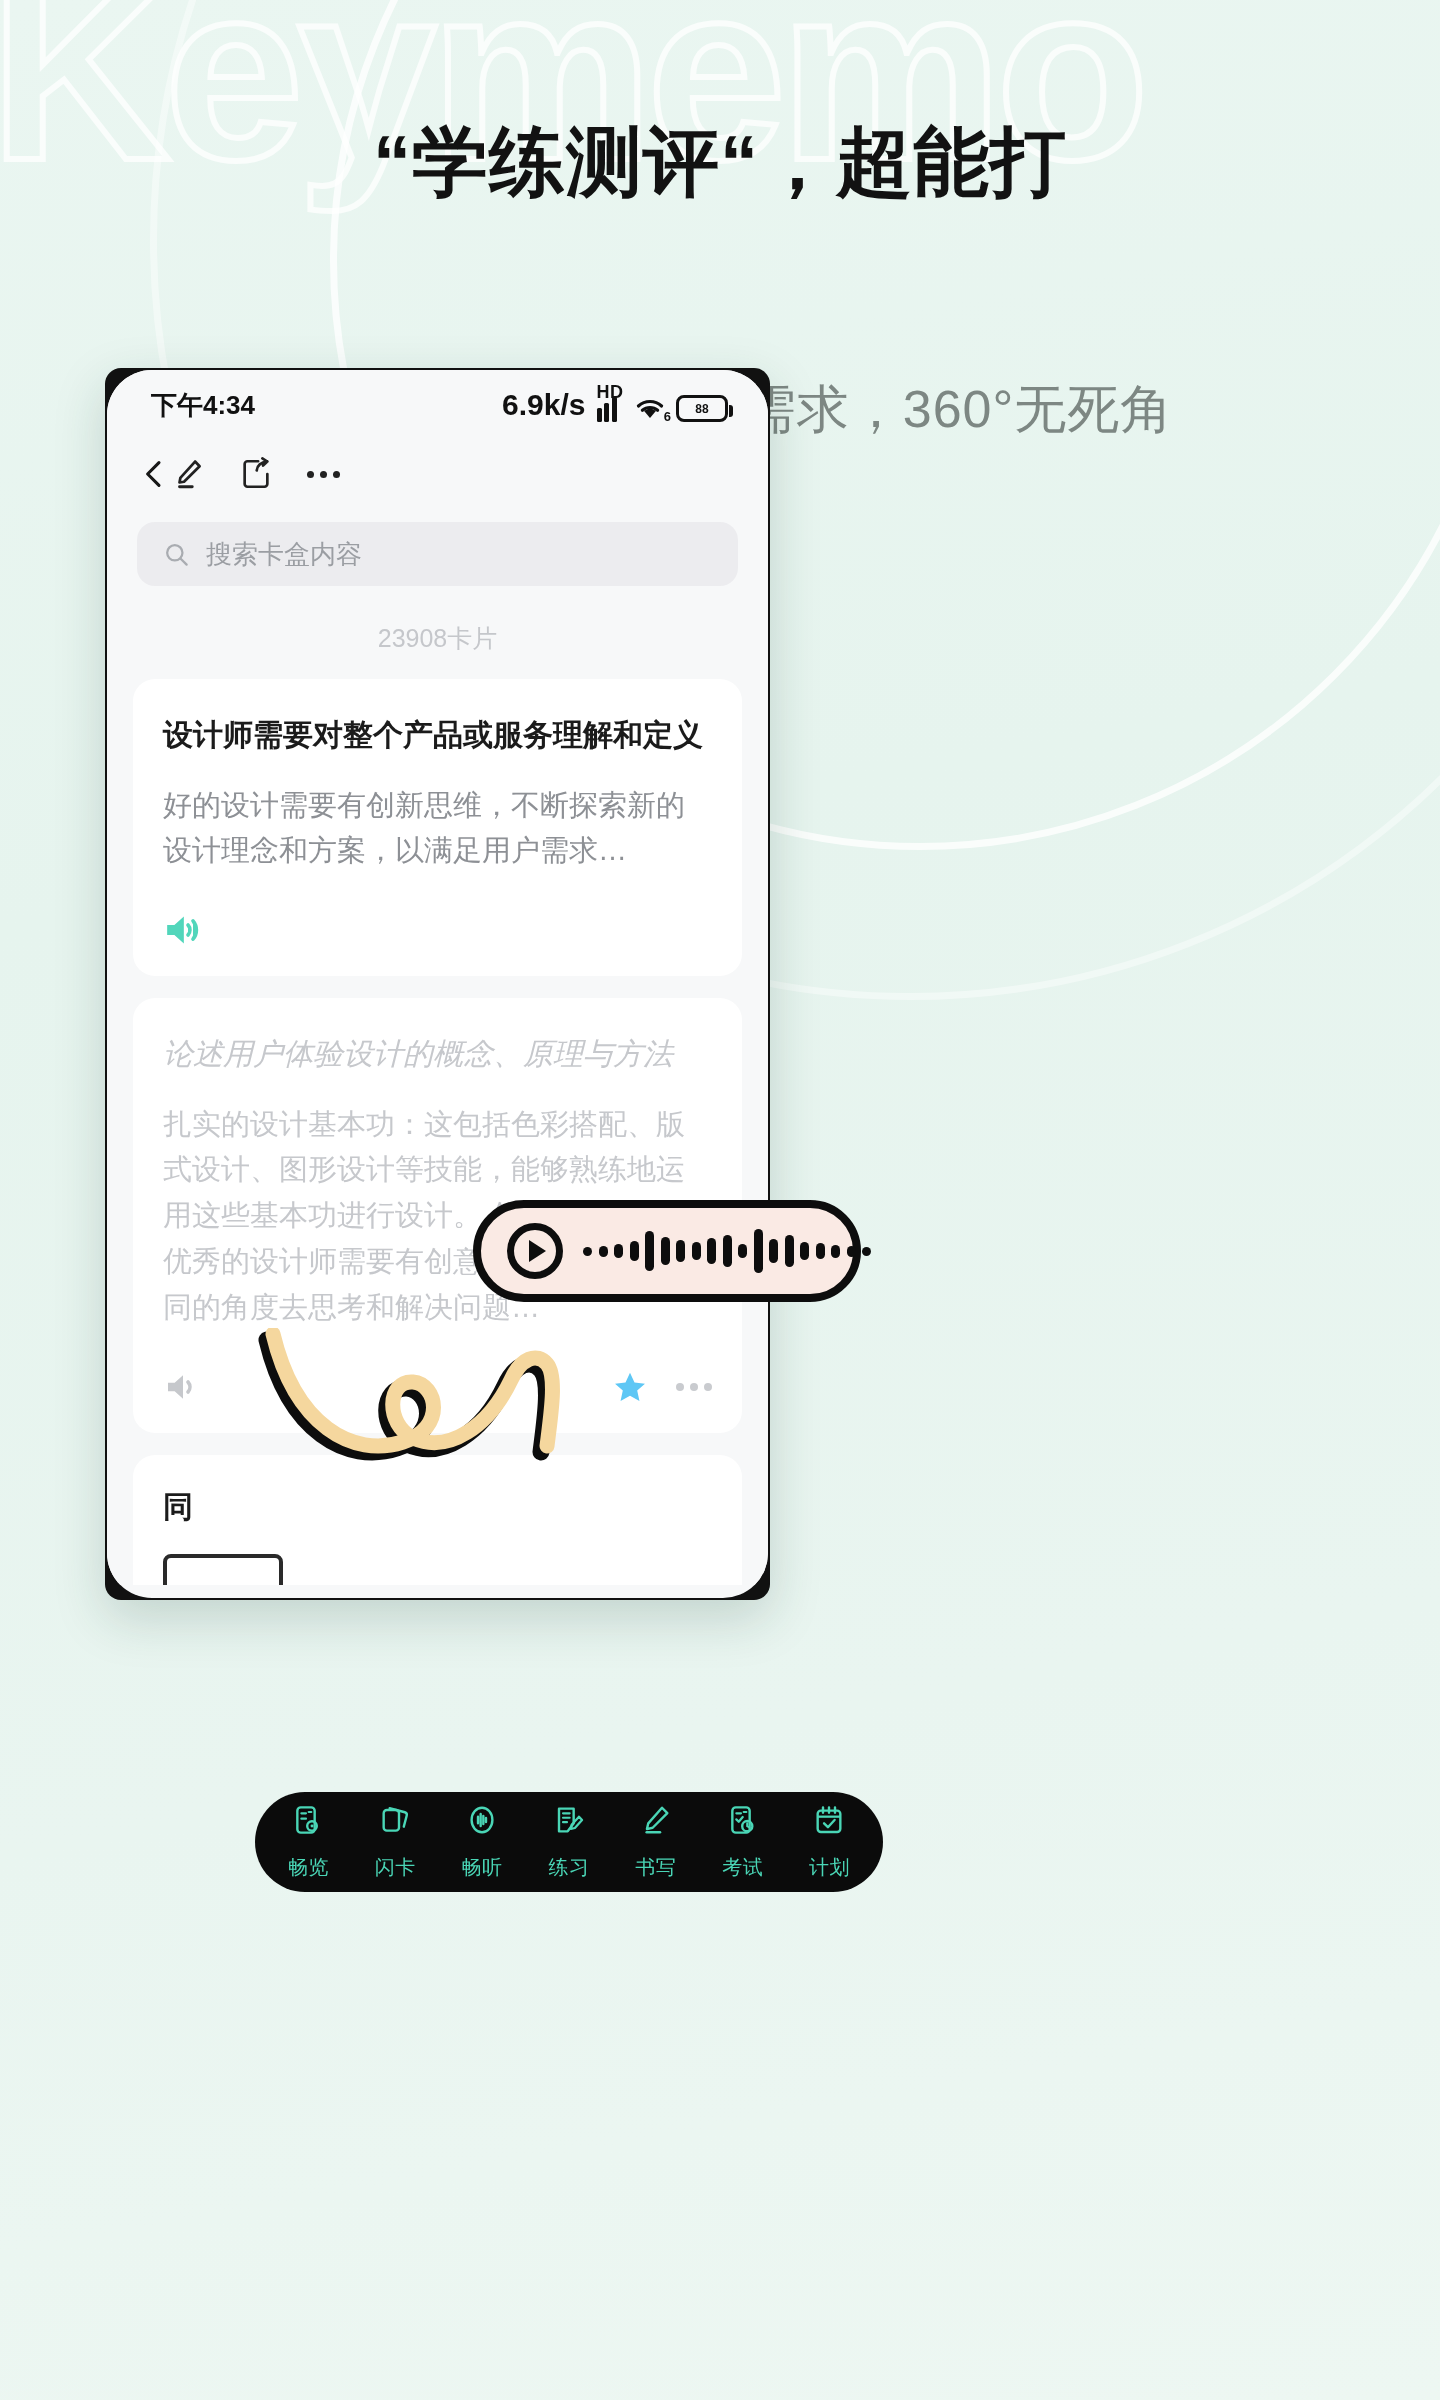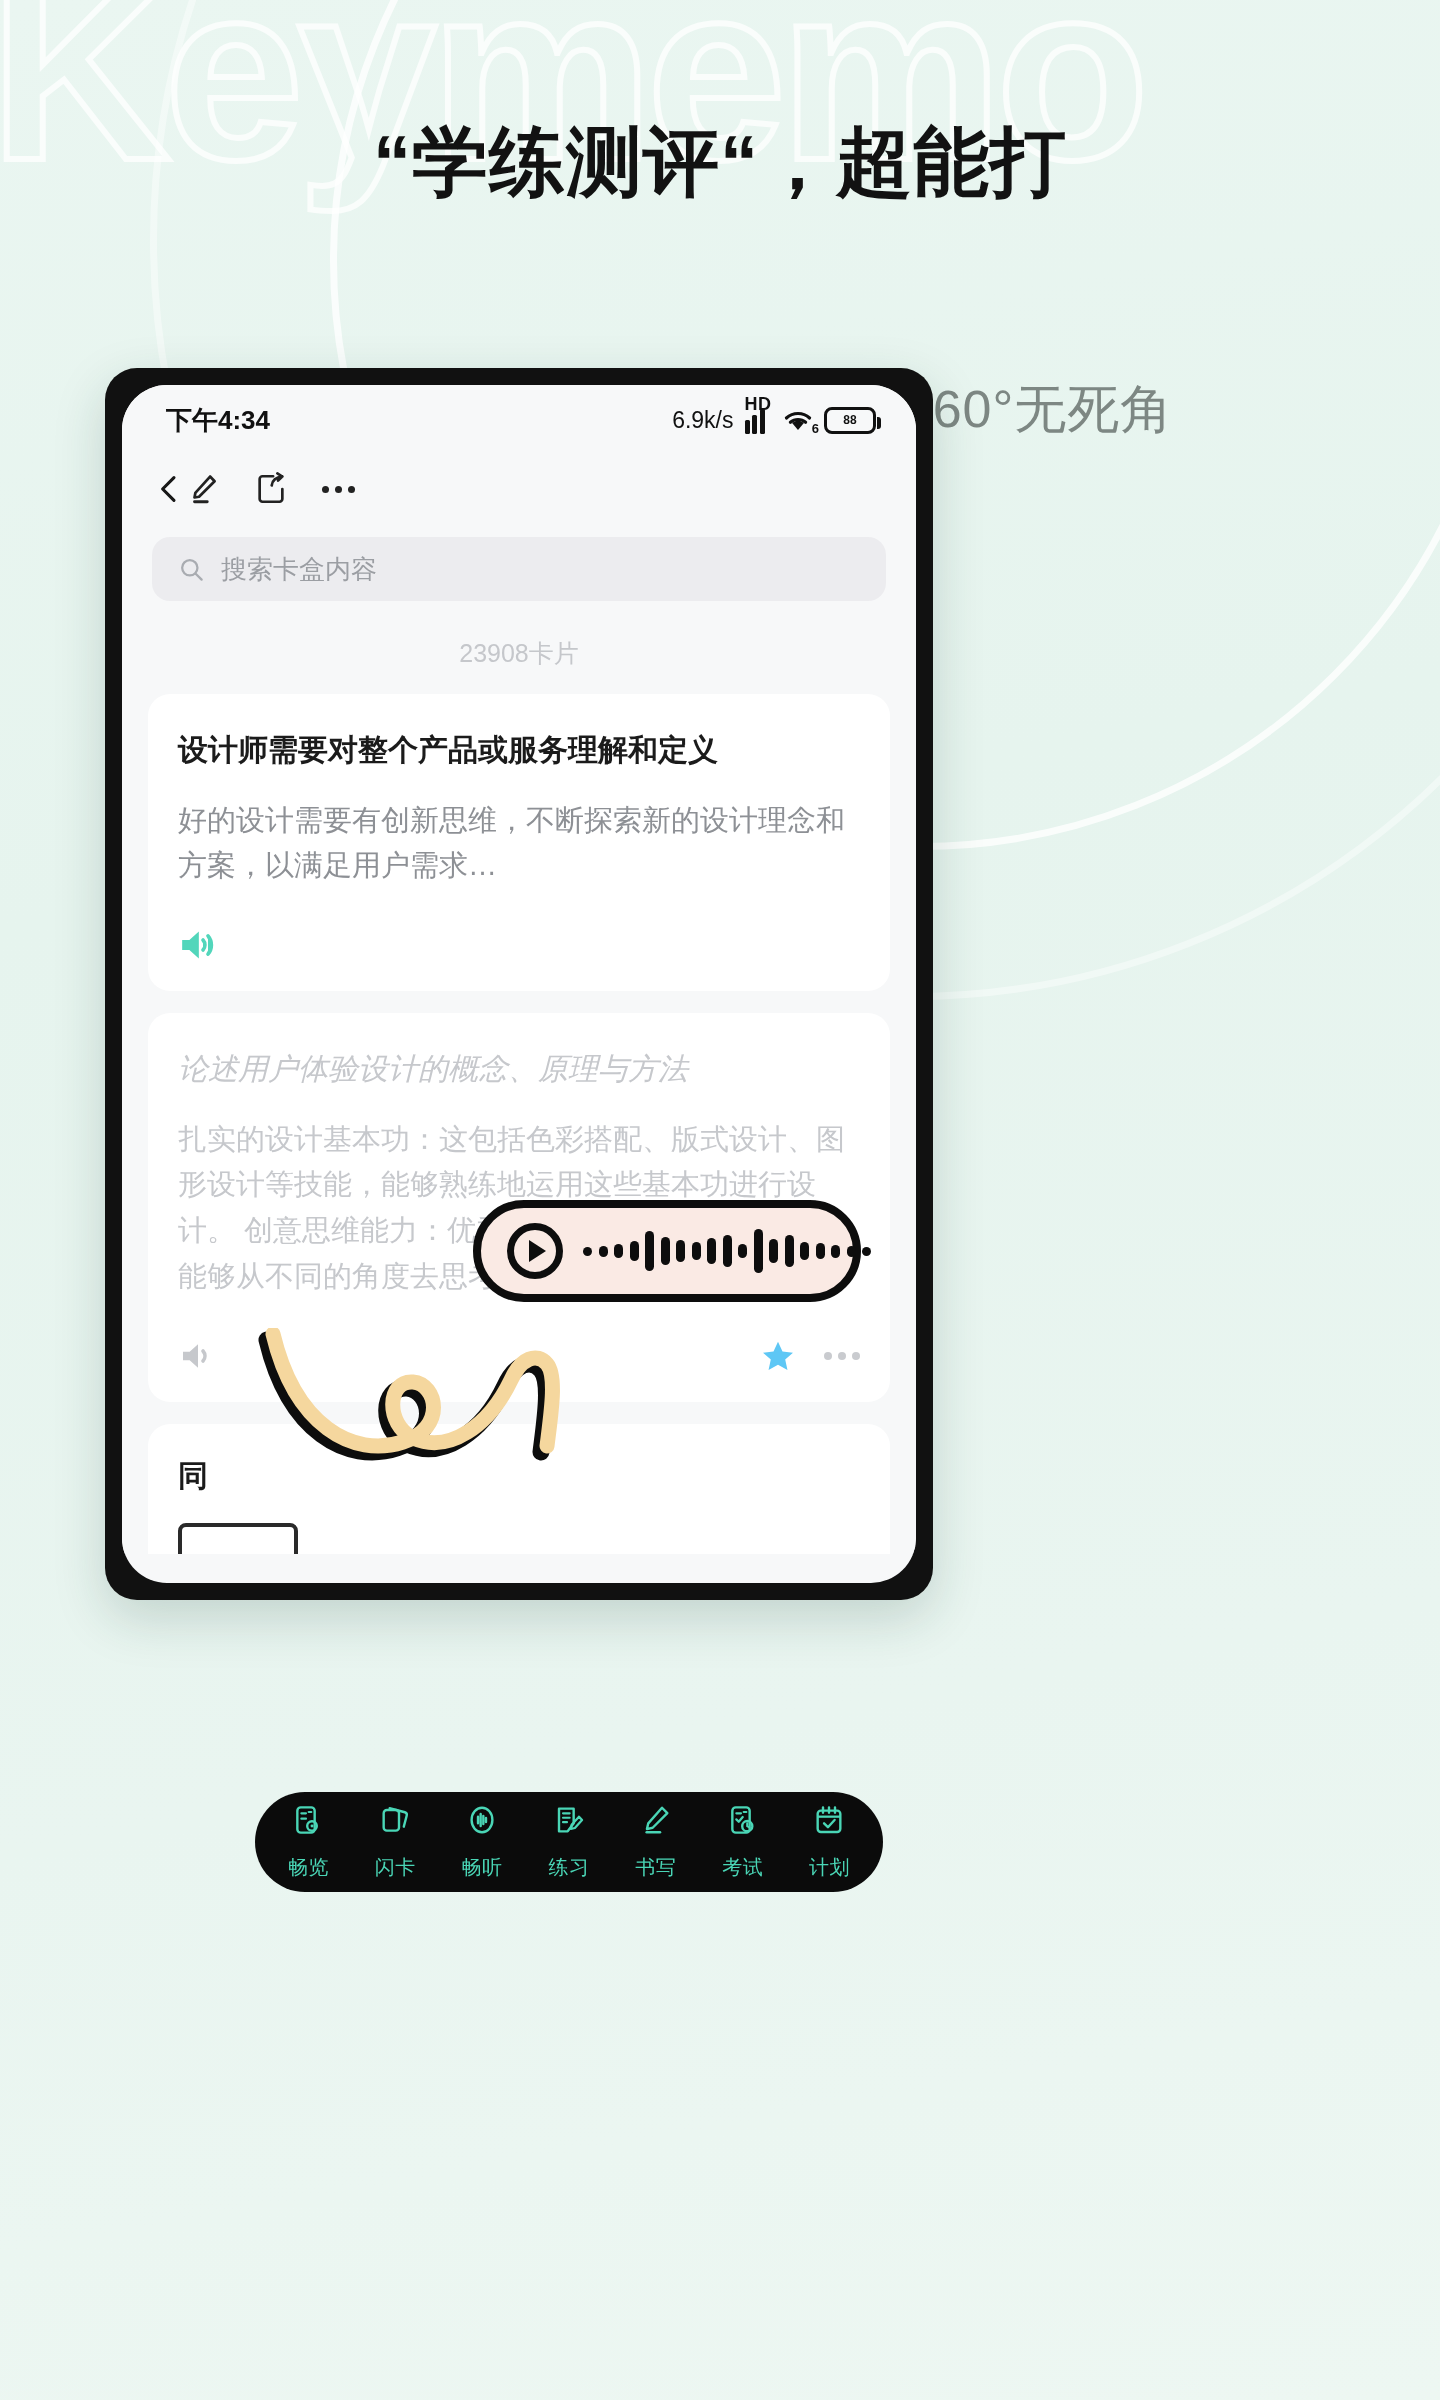--- a/index.html
+++ b/index.html
@@ -55,24 +55,24 @@
     font-size:52px;
     color:#7d8783;
     letter-spacing:1px;
     z-index:4;
   }
 
   
   .phone {
     position:absolute;
     left:105px; top:368px;
-    width:828px; height:1232px;
+    width:665px; height:1232px;
     background:#111;
-    border-radius:32px;
-    padding:17px;
+    border-radius:16px;
+    padding:2px;
     z-index:5;
     box-shadow:0 18px 52px rgba(20,60,50,0.18);
   }
   .screen {
     width:100%; height:100%;
     background:#f7f8f9;
     border-radius:45px;
     overflow:hidden;
     position:relative;
   }
@@ -80,21 +80,21 @@
   
   .statusbar {
     height:62px;
     display:flex; align-items:center;
     justify-content:space-between;
     padding:8px 40px 0 44px;
     font-size:26px; font-weight:600; color:#111;
     background:#f7f8f9;
   }
   .status-right { display:flex; align-items:flex-end; gap:11px; }
-  .netspeed { font-size:23px; font-weight:400; }
+  .netspeed { font-size:30px; font-weight:700; }
   .sig { position:relative; display:flex; align-items:flex-end; gap:2.5px; height:26px; }
   .sig i { display:block; width:5px; background:#111; border-radius:1.5px; }
   .sig i:nth-child(1){height:9px;}
   .sig i:nth-child(2){height:14px;}
   .sig i:nth-child(3){height:19px;}
   .sig i:nth-child(4){height:25px;}
   .hd { position:absolute; top:-14px; left:0; font-size:18px; font-weight:700; letter-spacing:0.5px; }
   .wifi { position:relative; width:30px; height:26px; }
   .wifi svg { width:30px; height:22px; }
   .wifi small { position:absolute; right:-6px; bottom:-2px; font-size:13px; font-weight:600; }

